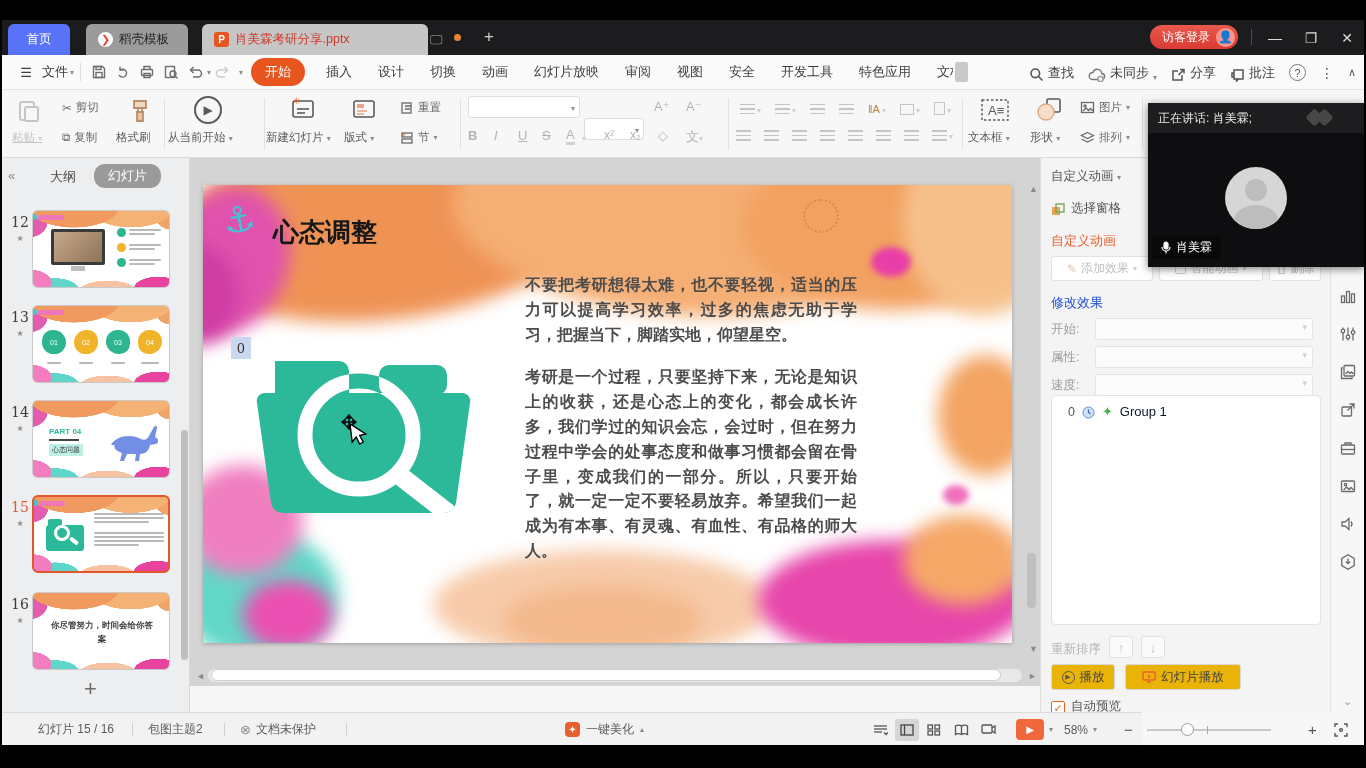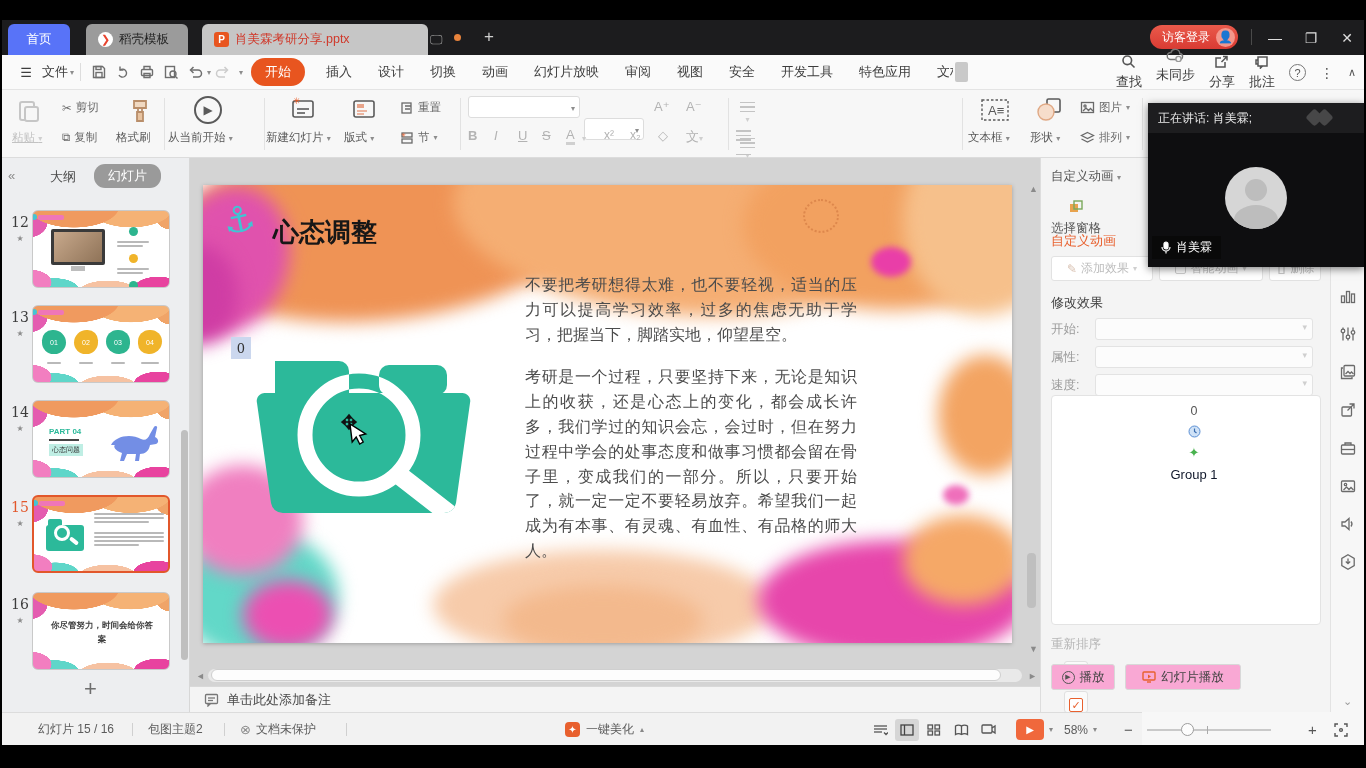--- a/index.html
+++ b/index.html
@@ -1,19 +1,19 @@
 <!DOCTYPE html>
 <html><head>
 <meta charset="utf-8">
 <style>
   html,body{margin:0;padding:0;background:#000;}
   *{box-sizing:border-box;font-family:"Liberation Sans","DejaVu Sans",sans-serif;}
   .screen{position:relative;width:1366px;height:768px;background:#000;overflow:hidden;}
   .abs{position:absolute;}
-  .flex{display:flex;align-items:center;flex-direction:column;}
+  .flex{display:flex;align-items:flex-end;}
 
   
   .app{position:absolute;left:2px;top:20px;width:1362px;height:725px;background:#f7f7f7;overflow:hidden;}
 
   
   .tabbar{position:absolute;left:0;top:0;width:100%;height:35px;background:#1c1c1e;}
   .tab{position:absolute;top:4px;height:31px;border-radius:6px 6px 0 0;display:flex;align-items:center;font-size:12.5px;padding:0 12px;}
   .tab-home{left:6px;width:62px;background:#5873f8;color:#fff;justify-content:center;}
   .tab-docer{left:84px;width:102px;background:#9b9b9b;color:#222;gap:6px;}
   .tab-doc{left:200px;width:226px;background:#c6c6c6;color:#d0392b;gap:6px;}
@@ -66,42 +66,42 @@
   .tl{height:2px;background:#b9b9b9;margin:2px 0;border-radius:1px;}
   .ttag{position:absolute;left:5px;top:4px;height:5px;width:26px;background:#ef76b8;border-radius:2px;}
   .ttag::before{content:"";position:absolute;left:-7px;top:-1px;width:6px;height:6px;border-radius:50%;background:#45c4d4;}
 
   
   .canvas{position:absolute;left:188px;top:138px;width:850px;height:528px;background:#d4d4d4;}
   .slide{position:absolute;left:13px;top:27px;width:809px;height:458px;background:#fff;box-shadow:0 1px 4px rgba(0,0,0,.25);overflow:hidden;}
   .blob{position:absolute;border-radius:50%;filter:blur(9px);}
   .slide-title{position:absolute;left:70px;top:30px;font-size:26px;font-weight:bold;color:#171717;z-index:5;}
   .anchor{position:absolute;left:20px;top:14px;font-size:36px;color:#41c4d4;transform:rotate(-12deg);z-index:5;}
-  .bodytext{position:absolute;left:322px;top:88px;width:332px;font-size:16px;line-height:1.55;font-weight:normal;color:#4c4c4c;text-align:justify;z-index:5;}
+  .bodytext{position:absolute;left:322px;top:88px;width:332px;font-size:16px;line-height:1.55;font-weight:bold;color:#4c4c4c;text-align:justify;z-index:5;}
   .bodytext p{margin:0 0 18px 0;}
   .badge0{position:absolute;left:28px;top:152px;width:20px;height:22px;background:#cbd7ee;color:#333;font-size:13px;font-family:"DejaVu Serif",serif;display:flex;align-items:center;justify-content:center;z-index:6;}
 
   
   .vsb-thumb{position:absolute;background:#bfbfbf;border-radius:4px;}
   .hsb-track{position:absolute;background:#e9e9e9;border-radius:8px;}
   .hsb-thumb{position:absolute;background:#fdfdfd;border:1px solid #cfcfcf;border-radius:7px;}
   .sarrow{position:absolute;color:#8a8a8a;font-size:9px;}
 
   
   .notesbar{position:absolute;left:188px;top:666px;width:850px;height:26px;background:#f4f4f4;border-top:1px solid #d9d9d9;display:flex;align-items:center;gap:8px;padding-left:14px;font-size:13px;color:#4a4a4a;}
 
   
   .rpanel{position:absolute;left:1038px;top:138px;width:290px;height:554px;background:#f4f4f4;border-left:1px solid #ddd;font-size:12.5px;color:#555;}
   .rp{position:absolute;left:10px;}
   .pbtn{position:absolute;height:25px;background:#fff;border:1px solid #e2e2e2;border-radius:3px;display:flex;align-items:center;justify-content:center;gap:4px;font-size:12px;color:#bdbdbd;}
   .drop{position:absolute;left:54px;width:218px;height:22px;background:#fcfcfc;border:1px solid #e3e3e3;border-radius:3px;}
   .drop::after{content:"▾";position:absolute;right:5px;top:3px;font-size:9px;color:#cfcfcf;}
   .rlbl{position:absolute;left:10px;color:#9a9a9a;}
   .listbox{position:absolute;left:10px;top:237px;width:270px;height:230px;background:#fff;border:1px solid #e3e3e3;border-radius:4px;}
-  .actbtn{position:absolute;height:26px;background:#f9a8d4;border:1px solid #d8d8d8;border-radius:3px;display:flex;align-items:center;justify-content:center;gap:5px;font-size:12.5px;color:#444;}
+  .actbtn{position:absolute;height:26px;background:#eab308;border:1px solid #d8d8d8;border-radius:3px;display:flex;align-items:center;justify-content:center;gap:5px;font-size:12.5px;color:#444;}
   .ud{width:24px;height:22px;background:#fafafa;border:1px solid #e0e0e0;border-radius:3px;color:#c2c2c2;font-size:13px;font-weight:bold;display:flex;align-items:center;justify-content:center;}
   .chk{width:14px;height:14px;border:1.5px solid #e8602e;border-radius:2px;color:#e8602e;font-size:11px;font-weight:bold;display:flex;align-items:center;justify-content:center;background:#fff;}
 
   
   .rstrip{position:absolute;left:1328px;top:138px;width:34px;height:554px;background:#f7f7f7;border-left:1px solid #e3e3e3;display:flex;flex-direction:column;align-items:center;padding-top:8px;gap:7px;}
   .sico{width:30px;height:31px;display:flex;align-items:center;justify-content:center;}
 
   
   .video{position:absolute;left:1146px;top:83px;width:216px;height:164px;z-index:60;box-shadow:0 2px 8px rgba(0,0,0,.5);}
   .vhead{position:absolute;left:0;top:0;width:100%;height:30px;background:#1d1d1f;color:#e8e8e8;font-size:12px;display:flex;align-items:center;padding-left:10px;}
@@ -579,29 +579,20 @@
       <div class="sarrow" style="left:839px;top:26px;">▲</div>
       <div class="vsb-thumb" style="left:837px;top:395px;width:9px;height:55px;"></div>
       <div class="sarrow" style="left:839px;top:486px;">▼</div>
       <div class="sarrow" style="left:6px;top:513px;">◄</div>
       <div class="hsb-track" style="left:18px;top:511px;width:814px;height:13px;">
         <div class="hsb-thumb" style="left:3px;top:0;width:790px;height:12px;"></div>
       </div>
       <div class="sarrow" style="left:838px;top:513px;">►</div>
     </div>
 
-    <div class="notesbar">
-      <svg width="15" height="14" viewBox="0 0 15 14" fill="none" stroke="#777" stroke-width="1.3">
-          <rect x="1.5" y="1.5" width="12" height="9" rx="1"></rect>
-          <path d="M4,10.5 v2.5 l2.5,-2.5"></path>
-          <line x1="4" y1="5" x2="11" y2="5"></line>
-          <line x1="4" y1="7.5" x2="9" y2="7.5"></line>
-        </svg>
-      <span>单击此处添加备注</span>
-    </div>
 
     <div class="rpanel">
       <div class="rp" style="top:10px;color:#555;"><span>自定义动画</span> <span class="caret">▾</span></div>
       <div class="rp flex" style="top:42px;gap:6px;">
         <svg width="14" height="14" viewBox="0 0 14 14">
             <rect x="1" y="4" width="8" height="8" fill="#e8a34e"></rect>
             <rect x="5" y="1" width="8" height="8" fill="none" stroke="#7aa85a" stroke-width="1.4"></rect>
           </svg>
         <span>选择窗格</span>
       </div>
@@ -615,21 +606,21 @@
         <span style="width:11px;height:11px;border:1.3px solid #cfcfcf;border-radius:2px;"></span>
           <span>智能动画</span>
           <span class="caret dis">▾</span>
       </div>
       <div class="pbtn" style="left:228px;top:98px;width:52px;">
         <svg width="11" height="12" viewBox="0 0 11 12" fill="none" stroke="#c9c9c9" stroke-width="1.2">
             <path d="M1,3 h9 M3,3 v7.5 h5 V3 M4,1.5 h3"></path>
           </svg>
         <span>删除</span>
       </div>
-      <div class="rp" style="top:136px;color:#404040;font-size:13px;">修改效果</div>
+      <div class="rp" style="top:136px;color:#1d4ed8;font-size:13px;">修改效果</div>
       <div class="rlbl" style="top:163px;">开始:</div>
       <div class="drop" style="top:160px;"></div>
       <div class="rlbl" style="top:191px;">属性:</div>
       <div class="drop" style="top:188px;"></div>
       <div class="rlbl" style="top:219px;">速度:</div>
       <div class="drop" style="top:216px;"></div>
 
       <div class="listbox">
         <div class="flex" style="margin:8px 0 0 16px;gap:7px;">
           <span style="color:#555;">0</span>

